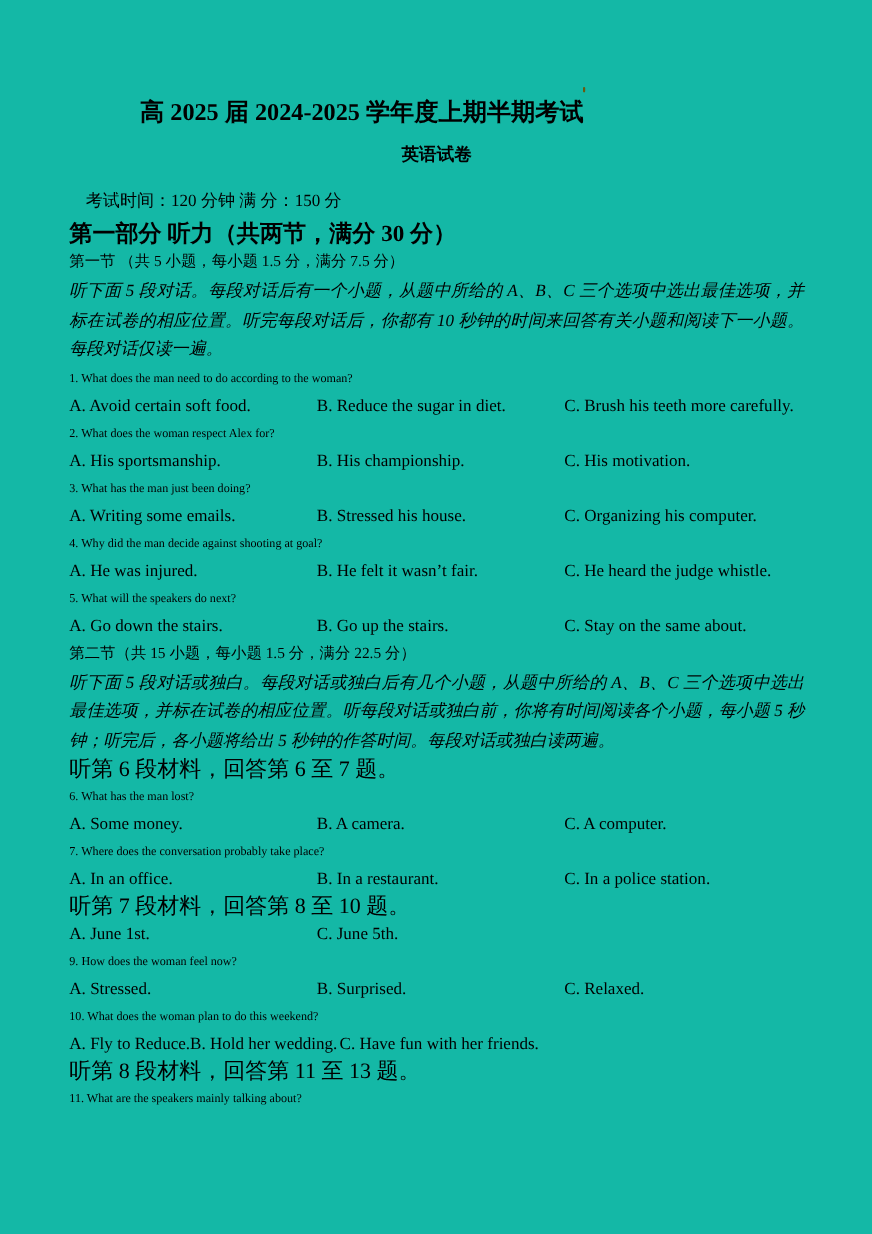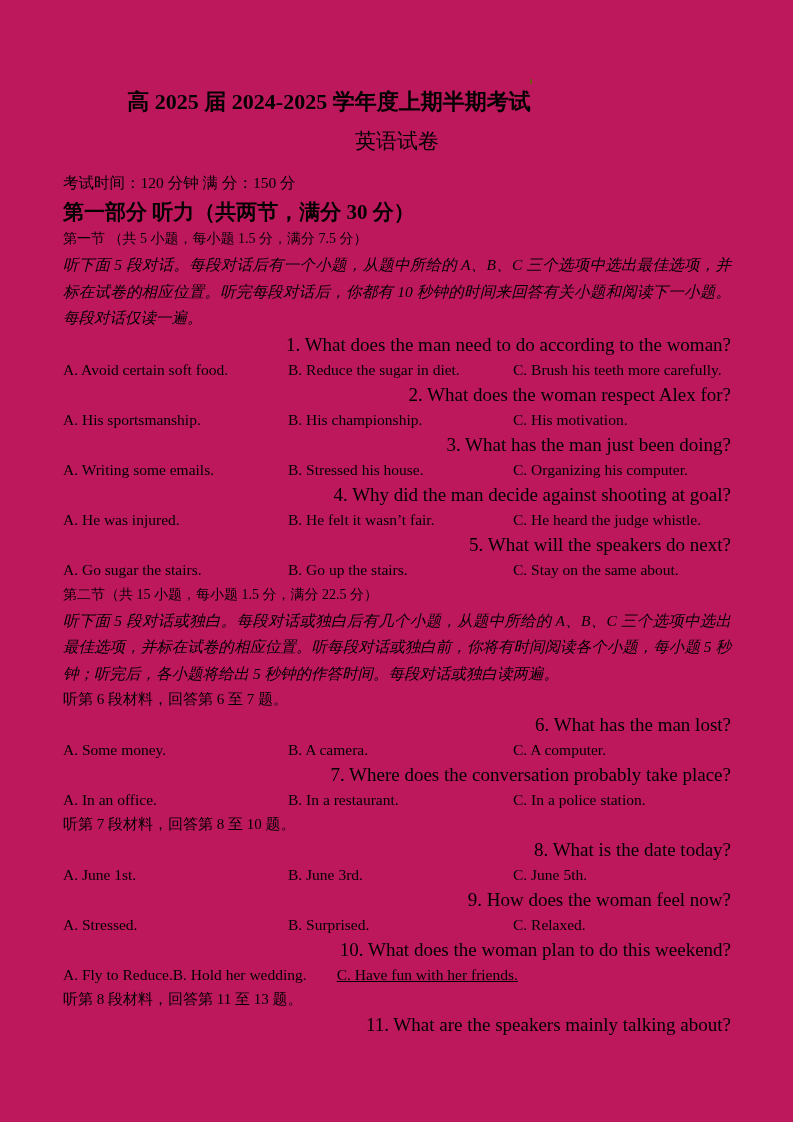--- a/index.html
+++ b/index.html
@@ -1,65 +1,65 @@
 <!DOCTYPE html>
 <html><head>
 <meta charset="utf-8">
 <style>
   html,body{margin:0;padding:0;background:#e8e8e8;}
   .page{
     position:relative;
     width:793px;height:1122px;
     margin:0 auto;
-    background:#be185d;
+    background:#14b8a6;
     color:#000;
     font-family:"Liberation Serif","DejaVu Serif",serif;
     overflow:hidden;
   }
   .content{
     position:absolute;
     left:63px;top:86px;width:668px;
   }
   .title{
     font-size:22px;font-weight:bold;
     text-align:center;
     margin:0 136px 8px 0;
     line-height:32px;
     white-space:nowrap;
   }
   .subtitle{
-    font-size:21px;font-weight:normal;
+    font-size:16px;font-weight:bold;
     text-align:center;
     margin:0 0 13px 0;
     line-height:30px;
   }
   .exam-info{
-    font-size:15.5px;margin:0 0 2px 0;line-height:27px;
+    font-size:15.5px;margin:0 0 2px 15px;line-height:27px;
   }
   .part-heading{
     font-size:21px;font-weight:bold;margin:0;line-height:28px;
   }
   .section-heading{
     font-size:14px;margin:0;line-height:26px;
   }
   .instructions{
     font-size:15.5px;margin:0;line-height:26.5px;
     text-align:justify;
     font-style:italic;
   }
-  .q-text{margin:0;font-size:19px;line-height:25px;text-align:right;}
+  .q-text{margin:0;font-size:11px;line-height:25px;}
   .q-options{
     display:grid;
     grid-template-columns:225px 225px auto;
     font-size:15.5px;line-height:25px;
   }
   .q-options.inline{display:block;}
   .q-options.inline .opt{display:inline;}
-  .q-options.inline .opt:nth-child(3){margin-left:30px;text-decoration:underline;}
-  .material-note{font-size:15px;margin:0;line-height:25px;}
+  .q-options.inline .opt:nth-child(3){margin-left:2px;}
+  .material-note{font-size:20px;margin:0;line-height:25px;}
   .stray-dot{
     position:absolute;
     left:530px;top:79px;
     width:2px;height:5px;
     border-radius:1px;
   }
 </style>
 </head>
 <body>
 
@@ -101,21 +101,21 @@
           <p class="q-text">4. Why did the man decide against shooting at goal?</p>
           <div class="q-options">
             <span class="opt">A. He was injured.</span>
             <span class="opt">B. He felt it wasn’t fair.</span>
             <span class="opt">C. He heard the judge whistle.</span>
           </div>
         </div>
         <div class="question">
           <p class="q-text">5. What will the speakers do next?</p>
           <div class="q-options">
-            <span class="opt">A. Go sugar the stairs.</span>
+            <span class="opt">A. Go down the stairs.</span>
             <span class="opt">B. Go up the stairs.</span>
             <span class="opt">C. Stay on the same about.</span>
           </div>
         </div>
       </div>
     <p class="section-heading">第二节（共 15 小题，每小题 1.5 分，满分 22.5 分）</p>
     <p class="instructions">听下面 5 段对话或独白。每段对话或独白后有几个小题，从题中所给的 A、B、C 三个选项中选出最佳选项，并标在试卷的相应位置。听每段对话或独白前，你将有时间阅读各个小题，每小题 5 秒钟；听完后，各小题将给出 5 秒钟的作答时间。每段对话或独白读两遍。</p>
     <div id="s2-blocks">
         <p class="material-note">听第 6 段材料，回答第 6 至 7 题。</p>
         <div class="question">
@@ -129,24 +129,22 @@
         <div class="question">
           <p class="q-text">7. Where does the conversation probably take place?</p>
           <div class="q-options">
             <span class="opt">A. In an office.</span>
             <span class="opt">B. In a restaurant.</span>
             <span class="opt">C. In a police station.</span>
           </div>
         </div>
         <p class="material-note">听第 7 段材料，回答第 8 至 10 题。</p>
         <div class="question">
-          <p class="q-text">8. What is the date today?</p>
           <div class="q-options">
             <span class="opt">A. June 1st.</span>
-            <span class="opt">B. June 3rd.</span>
             <span class="opt">C. June 5th.</span>
           </div>
         </div>
         <div class="question">
           <p class="q-text">9. How does the woman feel now?</p>
           <div class="q-options">
             <span class="opt">A. Stressed.</span>
             <span class="opt">B. Surprised.</span>
             <span class="opt">C. Relaxed.</span>
           </div>

